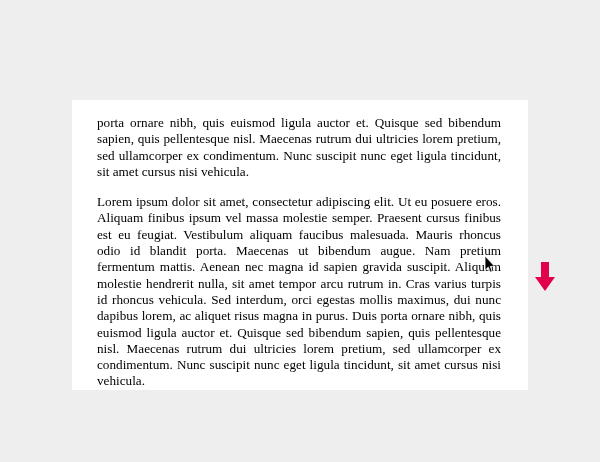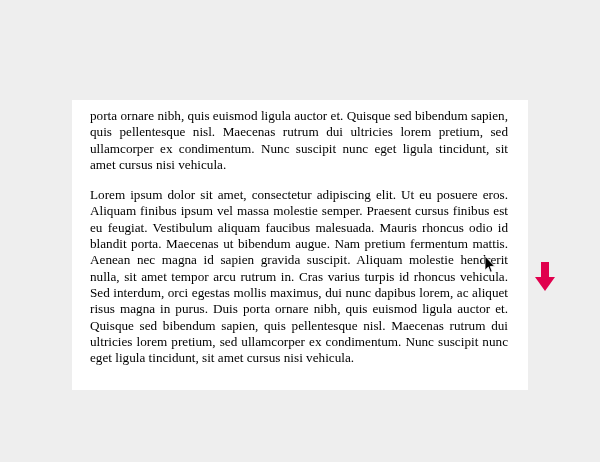--- a/index.html
+++ b/index.html
@@ -22,21 +22,21 @@
     height: 290px;
     background: #ffffff;
     box-sizing: border-box;
     padding: 8px 20px 10px 18px;
   }
   .doc-paragraph {
     font-size: 13.2px;
     line-height: 16.3px;
     color: #000000;
     text-align: justify;
-    margin: 0;
+    margin: 7px;
     white-space: pre-wrap;
     font-family: "Liberation Serif", serif;
   }
   .doc-paragraph + .doc-paragraph {
     margin-top: 14px;
   }
   #cursor-pointer {
     position: absolute;
     left: 484px;
     top: 256px;

